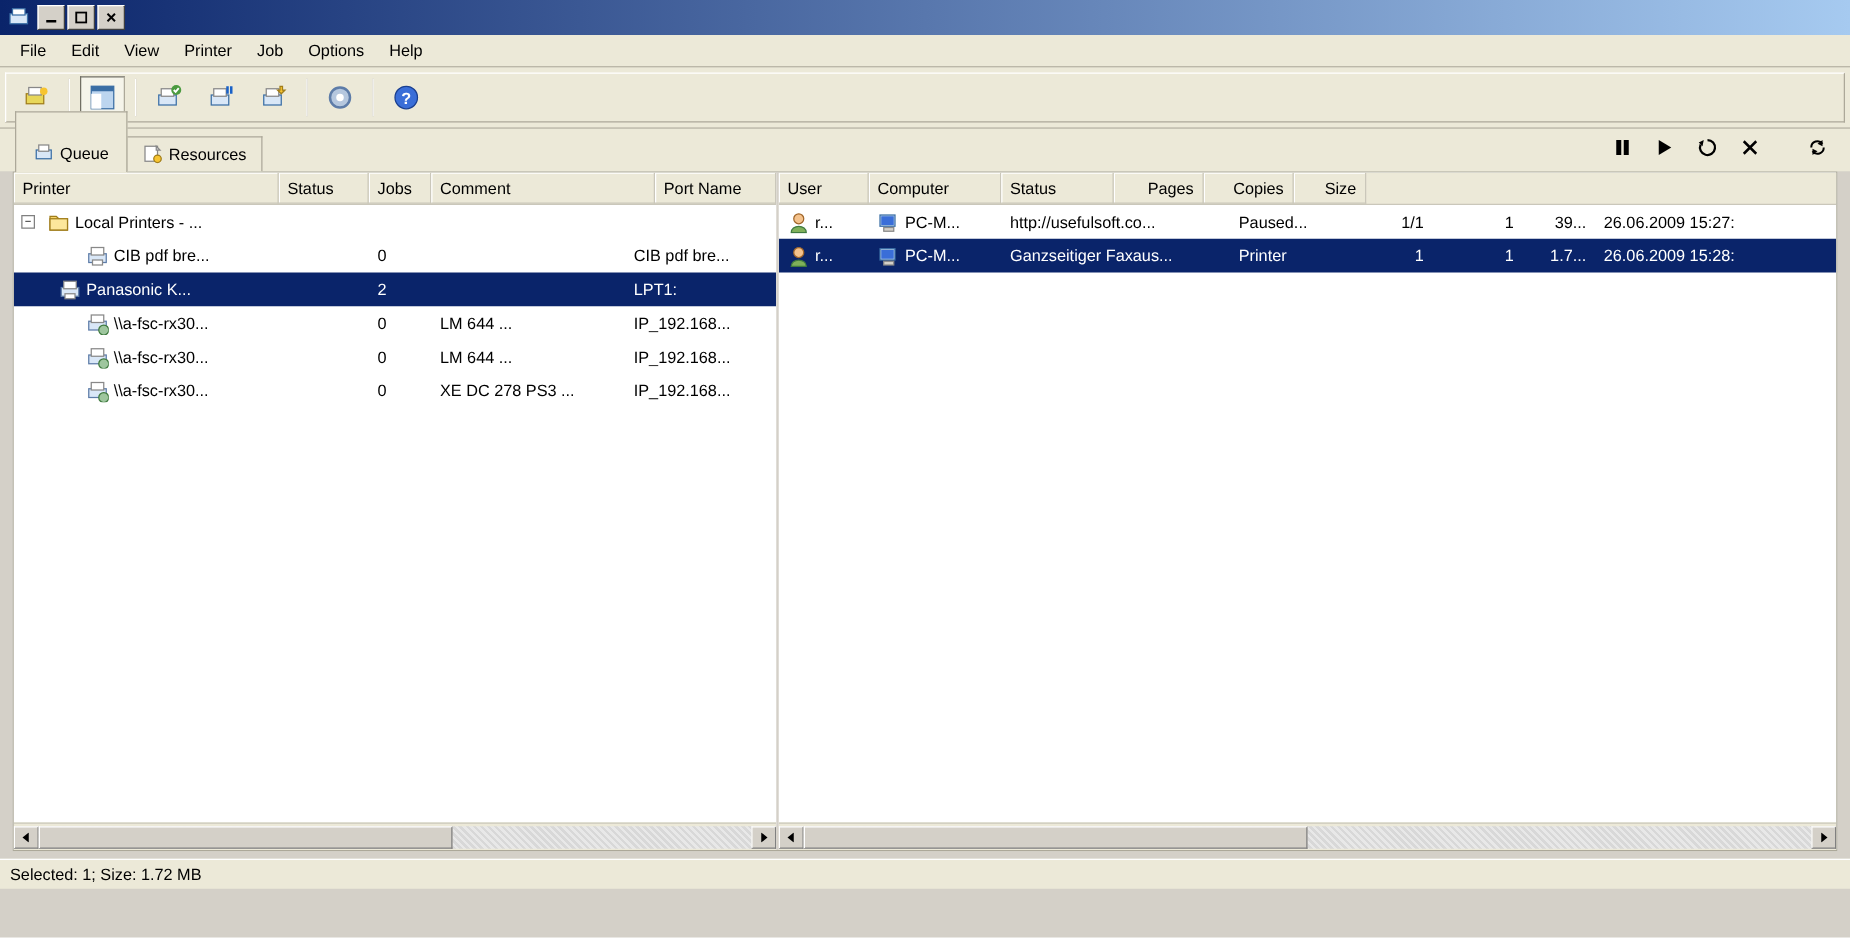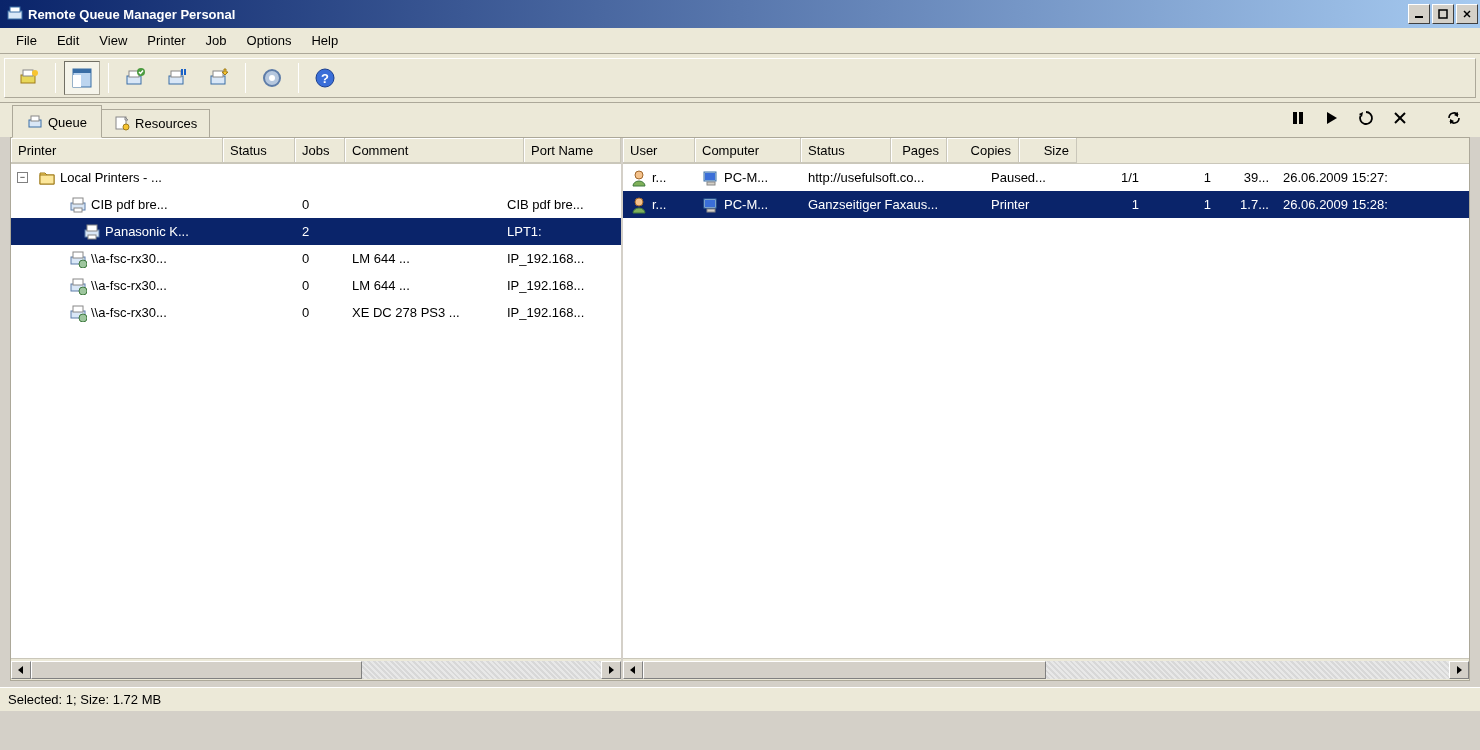--- a/index.html
+++ b/index.html
@@ -18,21 +18,21 @@
 
 .toolbar-wrap { background:#ece9d8; border-bottom:1px solid #aca899; padding:4px; }
 .toolbar { height:40px; border:1px solid #aca899; border-top-color:#fff; border-left-color:#fff; display:flex; align-items:center; padding:2px 6px; gap:6px; }
 .toolbar .tb-btn { width:36px; height:34px; display:flex; align-items:center; justify-content:center; border:1px solid transparent; }
 .toolbar .tb-btn.pressed { border:1px solid #aca899; border-top-color:#716f64; border-left-color:#716f64; background:#f5f4ea; }
 .toolbar .sep { width:1px; height:30px; background:#aca899; border-right:1px solid #fff; margin:0 2px; }
 
 
 .tab-row { display:flex; align-items:flex-end; padding:4px 10px 0 12px; background:#ece9d8; height:34px; position:relative; }
 .tab { display:flex; align-items:center; gap:5px; padding:5px 12px 6px; background:#ece9d8; border:1px solid #aca899; border-bottom:none; margin-right:-1px; position:relative; cursor:default; }
-.tab.active { background:#ece9d8; border-bottom:1px solid #ece9d8; z-index:2; margin-bottom:-1px; padding:8px 14px 7px; }
+.tab.active { background:#ece9d8; border-bottom:1px solid #ece9d8; z-index:2; margin-bottom:-1px; padding:24px 14px 7px; }
 .tab-row .right-controls { position:absolute; right:12px; top:2px; display:flex; gap:6px; }
 .rc-btn { width:28px; height:26px; display:flex; align-items:center; justify-content:center; cursor:default; }
 
 
 .content { display:flex; border:1px solid #aca899; margin:0 10px 6px 10px; background:#fff; height:544px; }
 .panel { display:flex; flex-direction:column; overflow:hidden; }
 .panel.left { width:612px; border-right:2px solid #d4d0c8; }
 .panel.right { flex:1; }
 
 
@@ -63,21 +63,20 @@
 </head>
 <body>
 
 <div class="titlebar">
   <span class="app-icon">
     <svg viewBox="0 0 18 18">
         <rect x="2" y="6" width="14" height="8" fill="#d9e7f7" stroke="#3a6ea5"></rect>
         <rect x="4" y="2" width="10" height="5" fill="#fff" stroke="#3a6ea5"></rect>
       </svg>
   </span>
-  <span class="title">Remote Queue Manager Personal</span>
   <div class="win-btn">
       <svg width="10" height="10">
         <rect x="1" y="7" width="8" height="2" fill="#000"></rect>
       </svg>
     </div>
   <div class="win-btn">
       <svg width="10" height="10">
         <rect x="1" y="1" width="8" height="8" fill="none" stroke="#000" stroke-width="1.5"></rect>
       </svg>
     </div>
@@ -248,21 +247,21 @@
                 </svg>
               </span>
               <span>CIB pdf bre...</span>
             </div>
             <div class="cell" style="width:72px"></div>
             <div class="cell" style="width:50px">0</div>
             <div class="cell" style="width:155px"></div>
             <div class="cell" style="flex:1">CIB pdf bre...</div>
           </div>
           <div class="row selected">
-            <div class="cell" style="width:212px;padding-left:72px;">
+            <div class="cell" style="width:212px;padding-left:36px;">
               <span class="printer-icon">
                 <svg viewBox="0 0 18 18">
                   <rect x="2" y="7" width="14" height="7" fill="#d9e7f7" stroke="#5d7ca8"></rect>
                   <rect x="4" y="2" width="10" height="6" fill="#fff" stroke="#888"></rect>
                   <rect x="5" y="12" width="8" height="4" fill="#fff" stroke="#888"></rect>
                 </svg>
               </span>
               <span>Panasonic K...</span>
             </div>
             <div class="cell" style="width:72px"></div>
@@ -335,21 +334,21 @@
           </svg>
         </div>
     </div>
   </div>
 
   <div class="panel right">
     <div class="colhead-row">
       <div class="colhead" style="width:72px">User</div>
       <div class="colhead" style="width:106px">Computer</div>
       <div class="colhead" style="width:90px">Status</div>
-      <div class="colhead" style="width:56px;text-align:right">Pages</div>
+      <div class="colhead" style="width:72px;text-align:right">Pages</div>
       <div class="colhead" style="width:72px;text-align:right">Copies</div>
       <div class="colhead" style="width:58px;text-align:right">Size</div>
     </div>
     <div class="list-body">
       <div id="job-rows">
           <div class="row">
             <div class="cell" style="width:72px">
               <span class="user-icon">
                 <svg viewBox="0 0 18 18">
                   <circle cx="9" cy="6" r="4" fill="#f4c28c" stroke="#a0662a"></circle>

